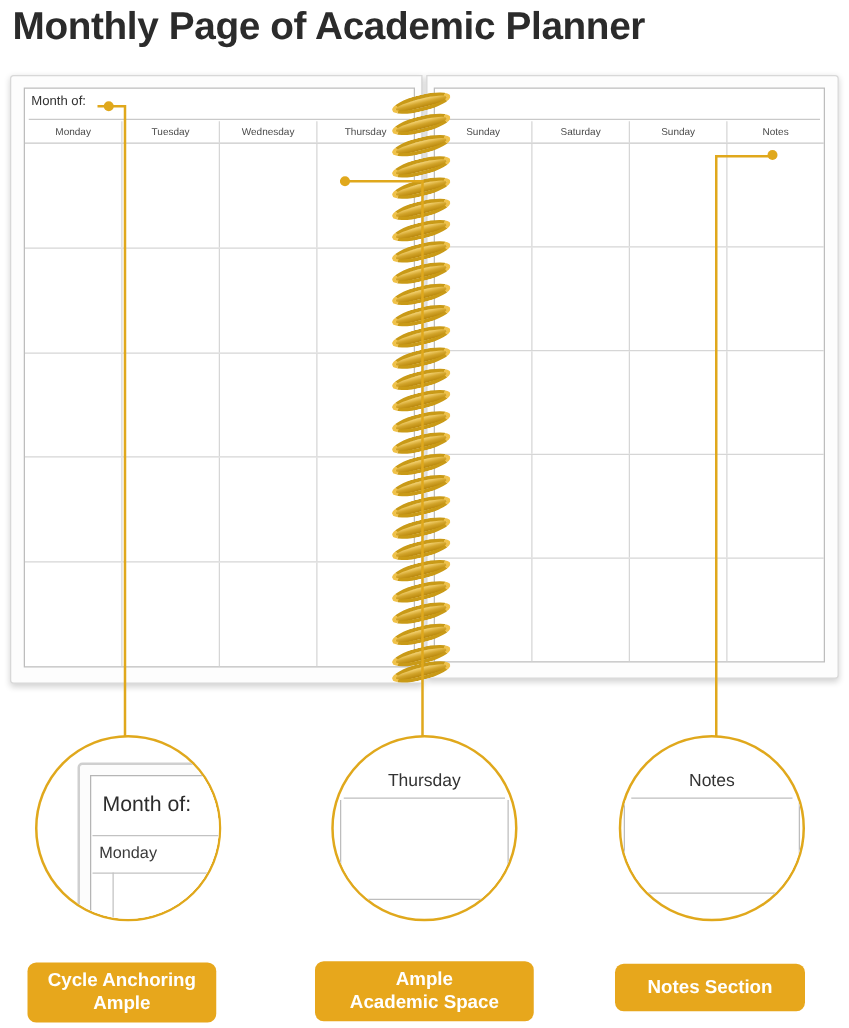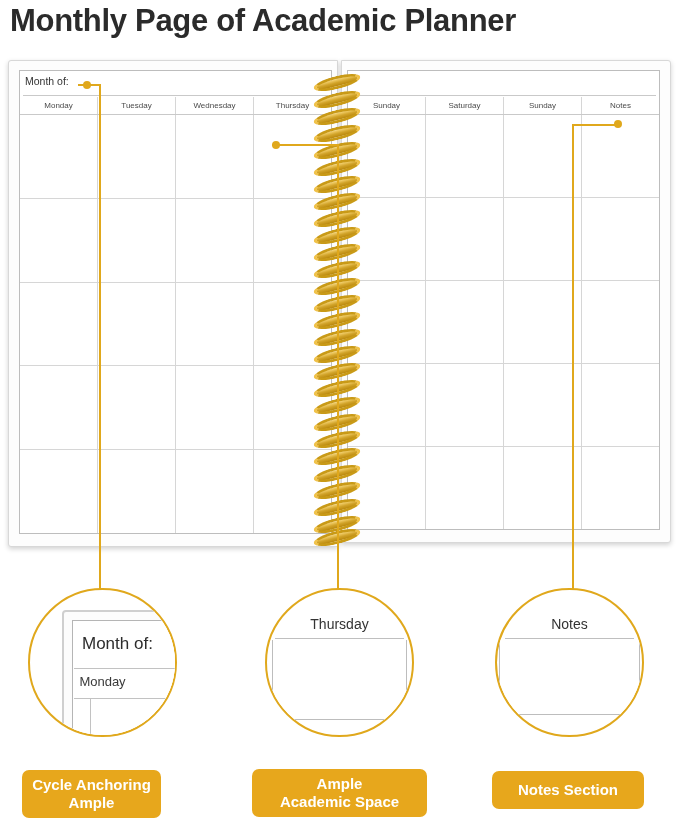--- a/index.html
+++ b/index.html
@@ -259,21 +259,21 @@
     border-radius: 7px;
     color: #ffffff;
     font-weight: bold;
     text-align: center;
     display: flex;
     align-items: center;
     justify-content: center;
     line-height: 18px;
     box-sizing: border-box;
   }
-  .p1 { left: 22px;  top: 770px; width: 139px; height: 48px; font-size: 15px; }
+  .p1 { left: 22px;  top: 770px; width: 151px; height: 48px; font-size: 15px; }
   .p2 { left: 252px; top: 769px; width: 175px; height: 48px; font-size: 15px; justify-content: center; }
   .p3 { left: 492px; top: 771px; width: 152px; height: 38px; font-size: 15px; text-align: center; }
 </style>
 </head>
 <body>
 
 <div class="title">Monthly Page of Academic Planner</div>
 
 <div class="planner">
 

